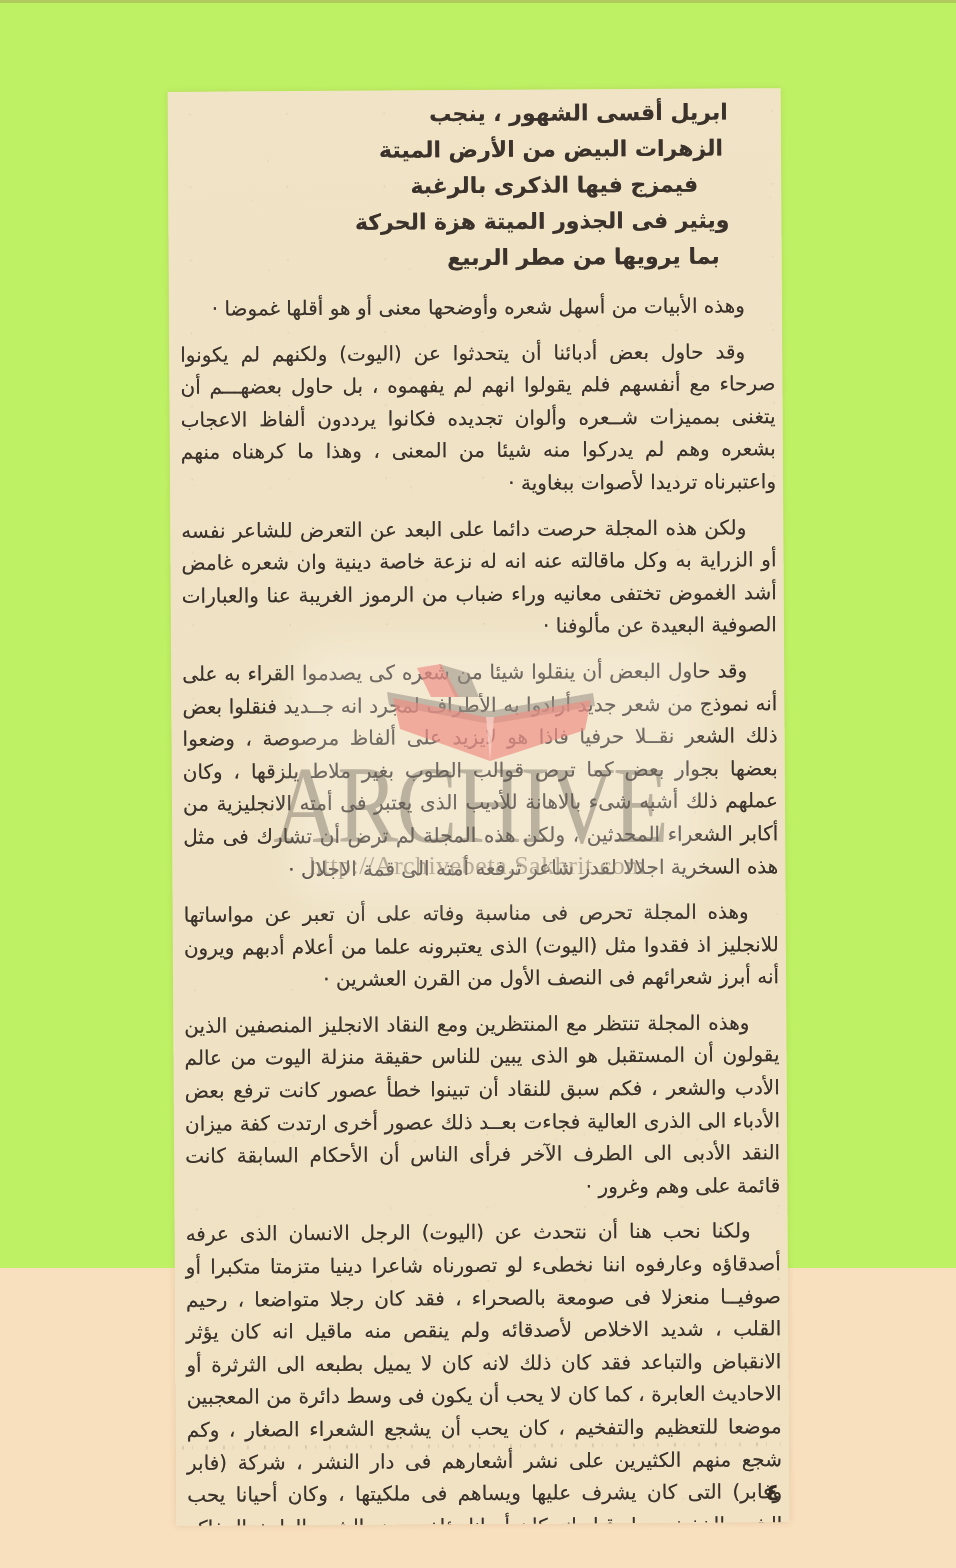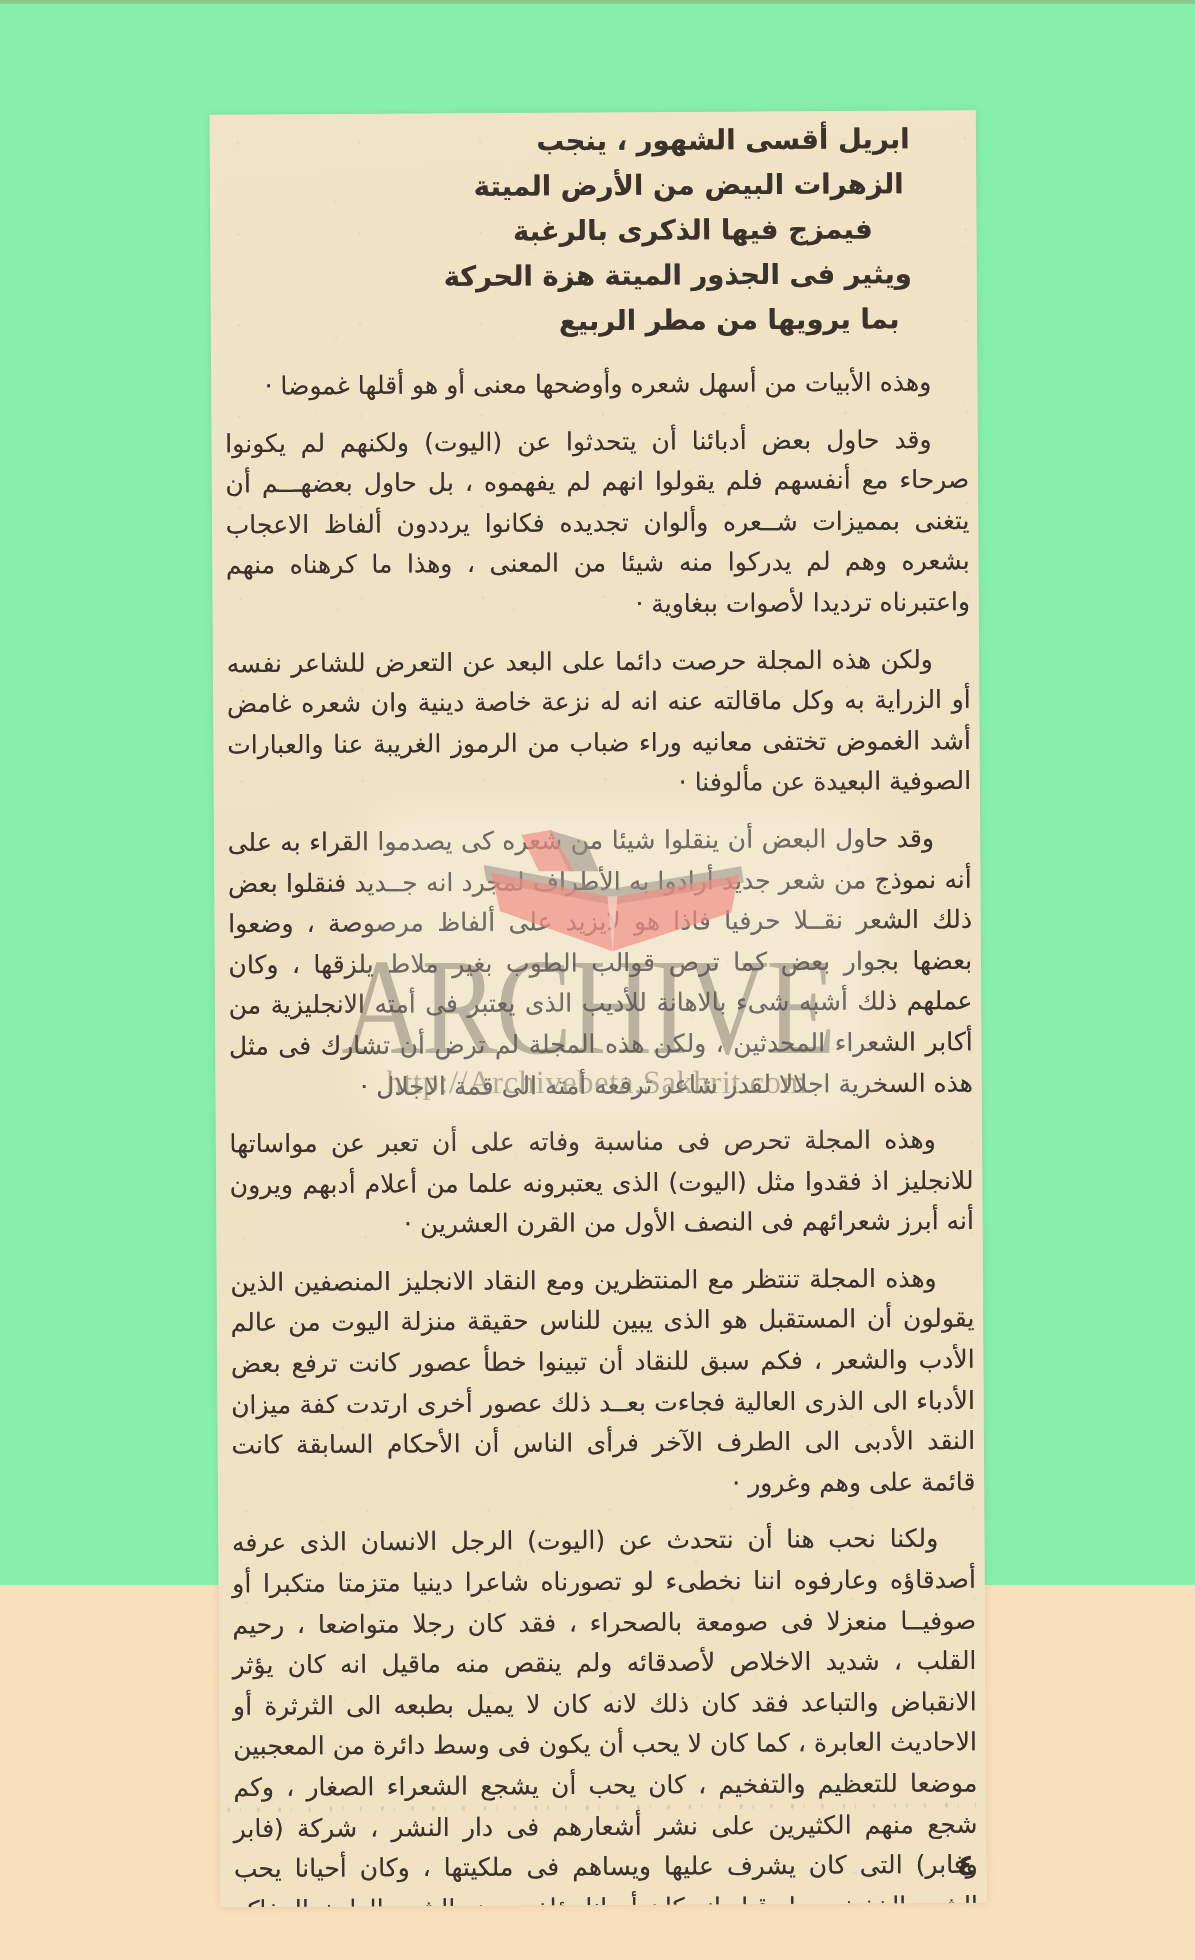--- a/index.html
+++ b/index.html
@@ -1,17 +1,17 @@
 <!DOCTYPE html>
 <html lang="ar"><head>
 <meta charset="utf-8">
 <style>
   html,body{margin:0;padding:0;width:956px;height:1568px;overflow:hidden;
     background:#f8dfbd;font-family:"DejaVu Sans",sans-serif;}
-  .canvas{position:relative;width:956px;height:1268px;background:#86efac;}
+  .canvas{position:relative;width:956px;height:1268px;background:#bef264;}
   .top-edge{position:absolute;left:0;top:0;width:100%;height:3px;
     background:rgba(150,110,80,.30);}
   
   .paper{position:absolute;left:172px;top:90px;width:613px;height:1434px;
     background:
       radial-gradient(circle at 23% 31%, rgba(115,95,65,.10) .6px, transparent 1.4px),
       radial-gradient(circle at 71% 64%, rgba(115,95,65,.08) .6px, transparent 1.4px),
       radial-gradient(circle at 48% 86%, rgba(115,95,65,.07) .5px, transparent 1.2px),
       linear-gradient(176deg,#f1e3c6 0%,#efe2c4 45%,#f0e2c3 100%);
     background-size:97px 73px,141px 109px,173px 127px,100% 100%;

